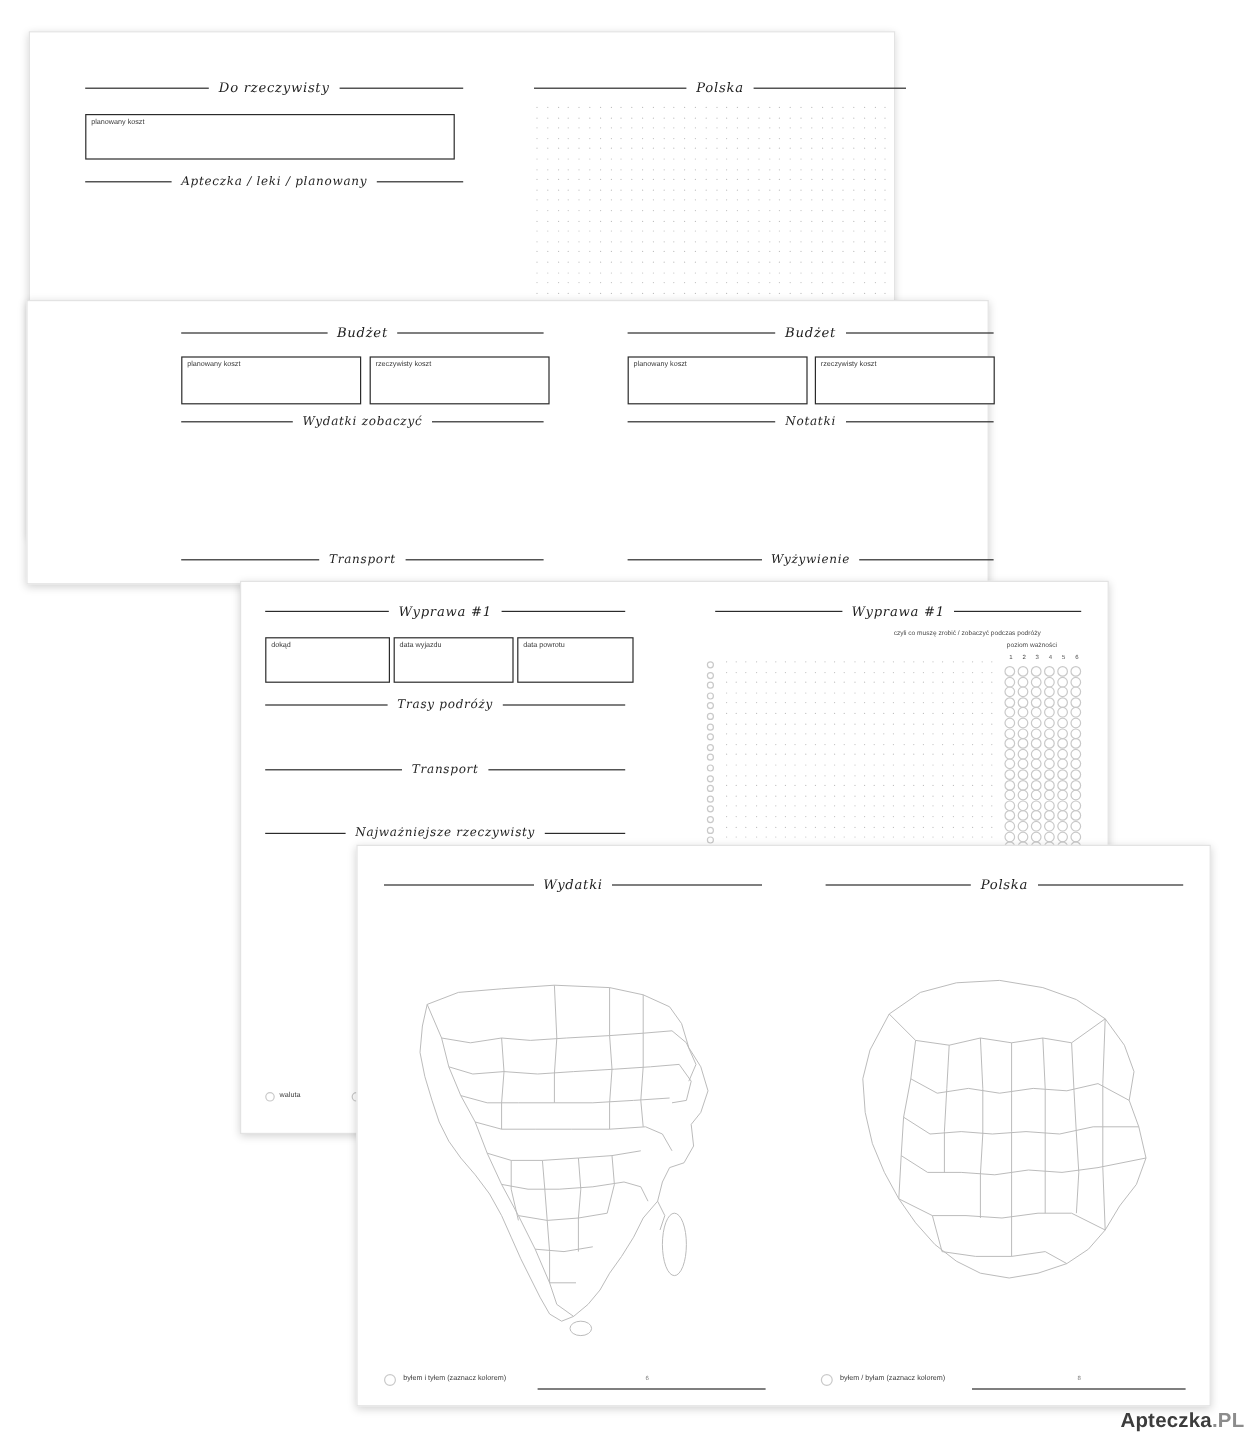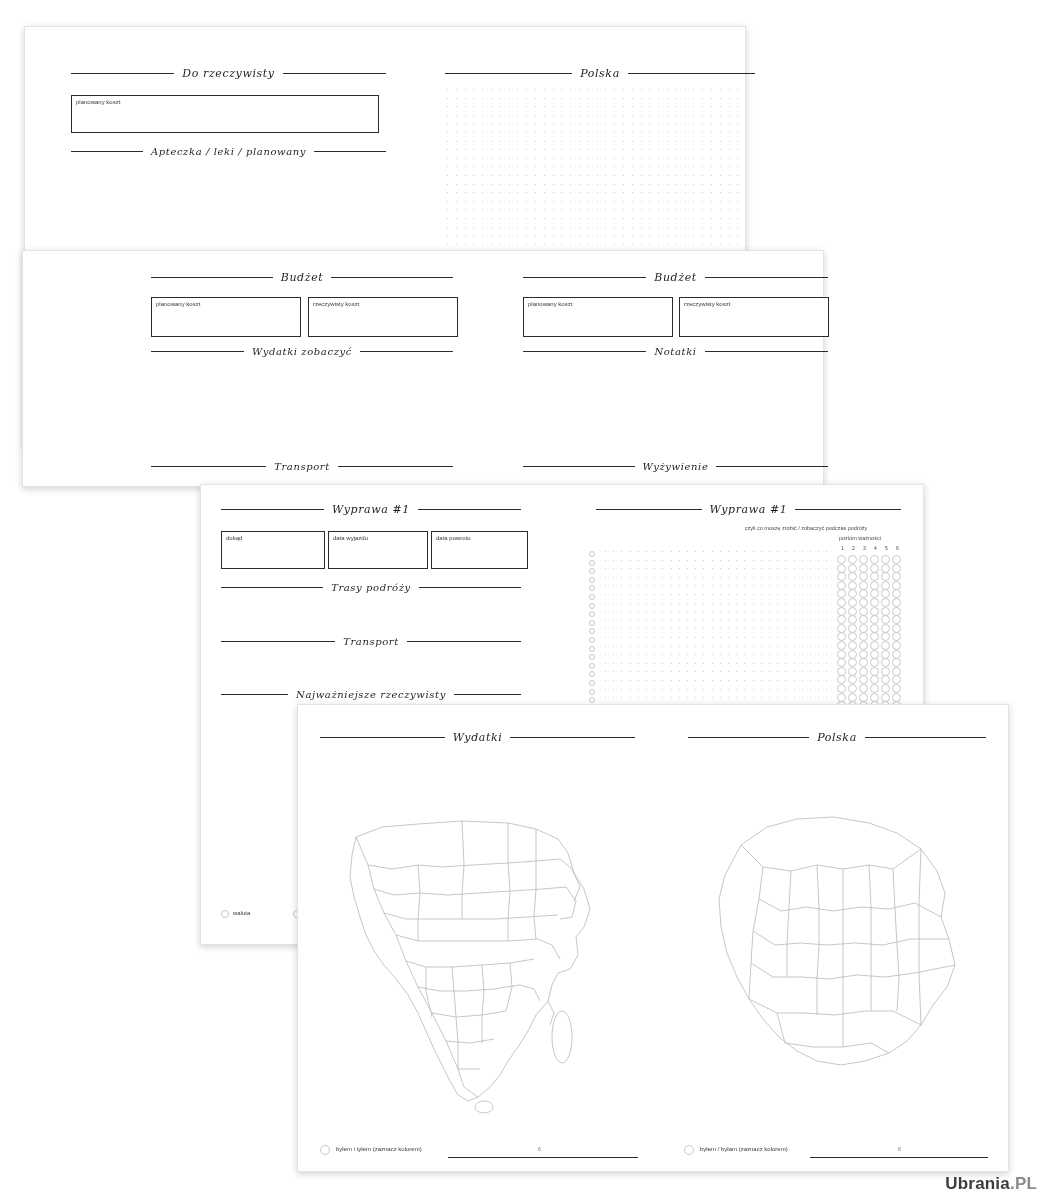--- a/index.html
+++ b/index.html
@@ -1610,14 +1610,14 @@
     <div class="pagenum" style="left:240px;top:441px;">6</div>
 
     <div class="circ" style="left:386px;top:440px;width:10px;height:10px;"></div>
     <div class="lbl" style="left:402px;top:441px;">byłem / byłam (zaznacz kolorem)</div>
     <div class="line" style="left:512px;top:452px;width:178px;"></div>
     <div class="pagenum" style="left:600px;top:441px;">8</div>
   </div>
 </div>
 
 <div class="wm">
-  <span>Ubrania</span><span class="pl">.PL</span>
+  <span>Apteczka</span><span class="pl">.PL</span>
 </div>
 
 </body></html>

